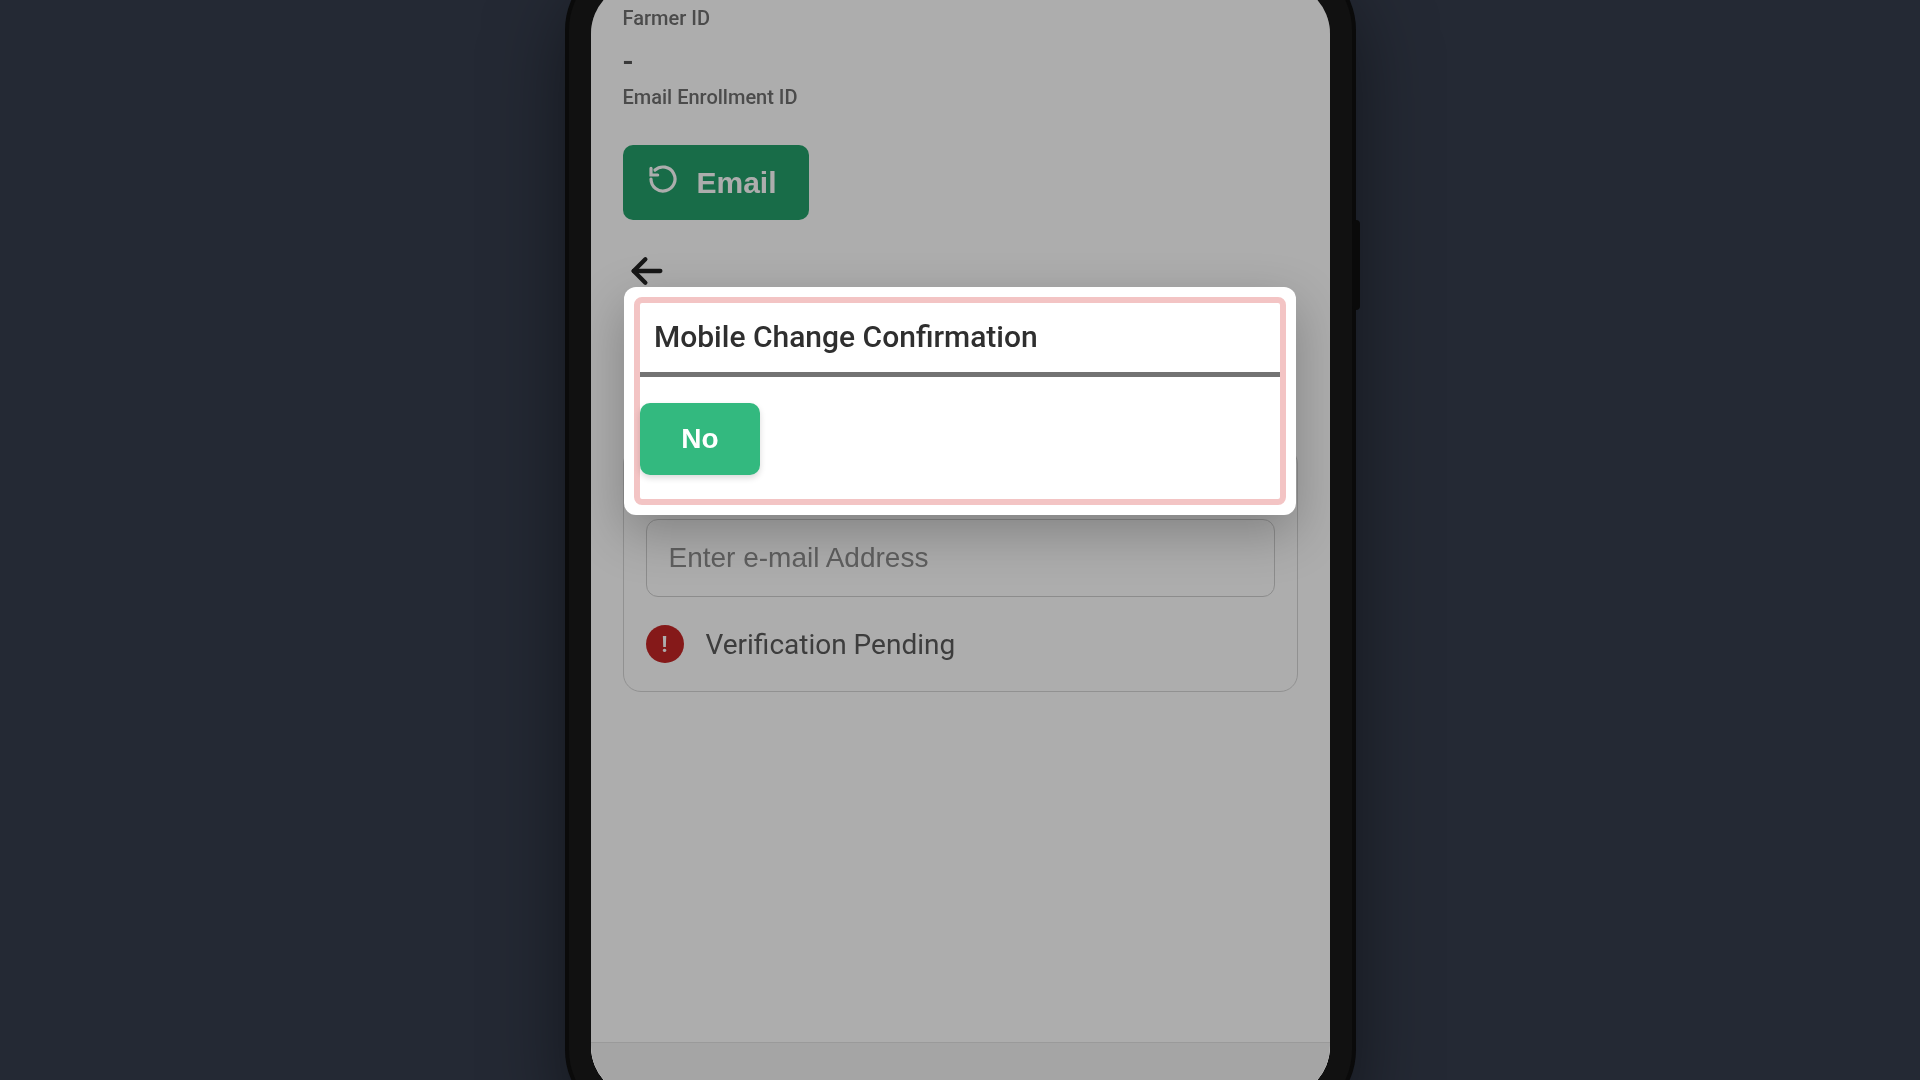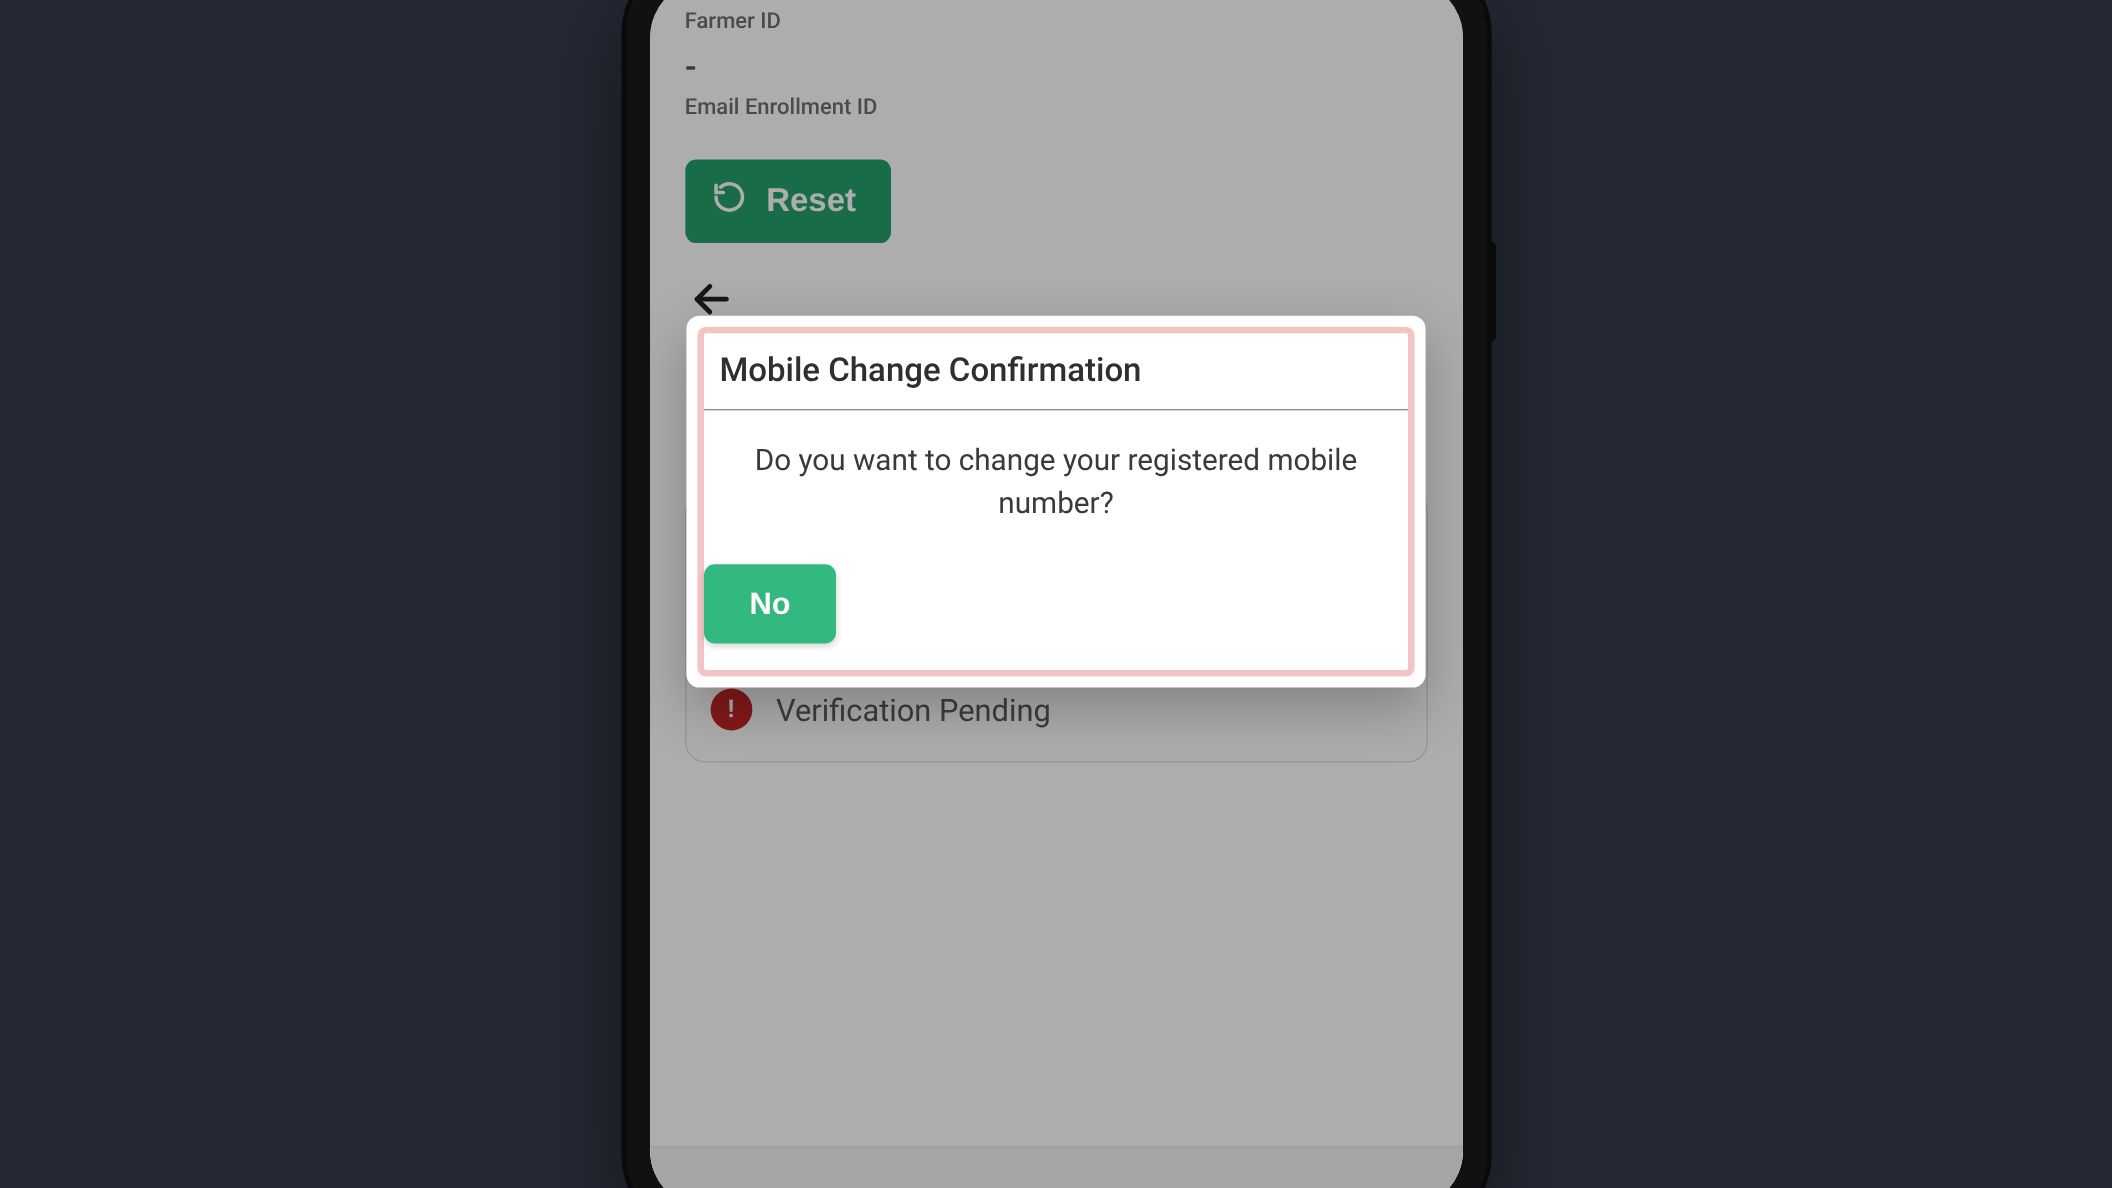--- a/index.html
+++ b/index.html
@@ -164,21 +164,21 @@
     border: 6px solid #f3c4c4;
     border-radius: 8px;
     padding: 0 0 24px 0;
     background: #fff;
   }
   .modal-title {
     font-size: 30px;
     font-weight: 500;
     color: #2f2f2f;
     padding: 16px 14px 18px 14px;
-    border-bottom: 1px solid #737373;
+    border-bottom: 5px solid #737373;
   }
   .modal-body {
     padding: 26px 30px 10px 30px;
     text-align: center;
     color: #3a3a3a;
     font-size: 27px;
     line-height: 1.45;
   }
   .modal-actions {
     display: flex; gap: 30px; justify-content: space-between;
@@ -211,21 +211,21 @@
       <div class="field-value">-</div>
       <div class="field-label" style="margin-top:6px">Email Enrollment ID</div>
 
       <button class="reset-btn">
         <span>
           <svg viewBox="0 0 24 24" fill="none" stroke="#fff" stroke-width="2.4" stroke-linecap="round">
             <path d="M3 12a9 9 0 1 0 3-6.7"></path>
             <path d="M3 4v5h5"></path>
           </svg>
         </span>
-        <span>Reset</span>
+        <span>Email</span>
       </button>
 
       <br>
       <button class="back-btn">
         <span>
           <svg viewBox="0 0 24 24" fill="none" stroke="#222" stroke-width="2.6" stroke-linecap="round" stroke-linejoin="round">
             <line x1="20" y1="12" x2="4" y2="12"></line>
             <polyline points="11 5 4 12 11 19"></polyline>
           </svg>
         </span>
@@ -243,21 +243,20 @@
       </div>
 
       <div class="bottom-bar"></div>
     </div>
 
     <div class="dim"></div>
 
     <div class="modal-wrap">
       <div class="modal-highlight">
         <div class="modal-title">Mobile Change Confirmation</div>
-        <div class="modal-body">Do you want to change your registered mobile number?</div>
         <div class="modal-actions">
           <button class="modal-btn">No</button>
         </div>
       </div>
     </div>
 
   </div>
 </div>
 
 </body></html>

